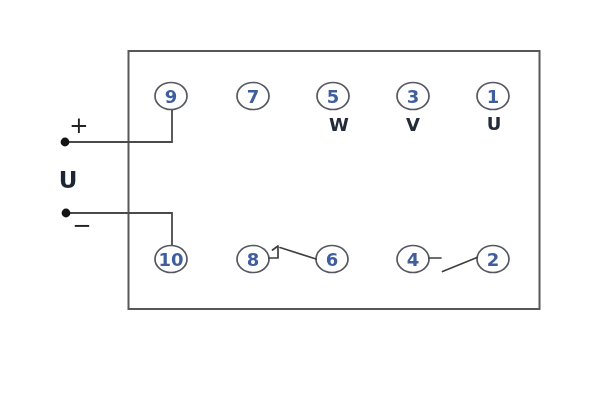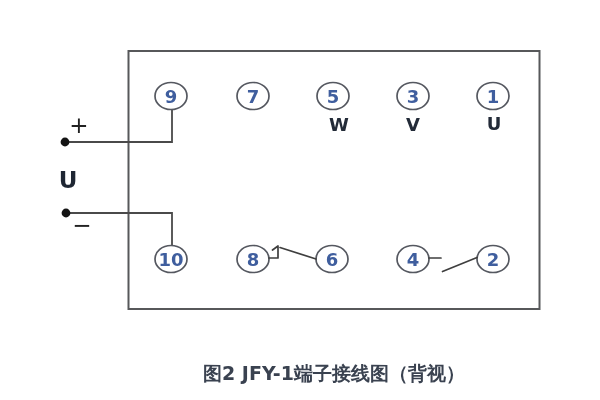--- a/index.html
+++ b/index.html
@@ -136,14 +136,13 @@
     <g>
       <ellipse class="term-circle" cx="493" cy="259" rx="16" ry="13.5"></ellipse>
       <text class="term-num" x="493" y="265.5">2</text>
     </g>
 
     <path class="contact" d="M269 258 L278 258 M278 258 L278 246 M278 246 L272.5 250 M280 247.5 L316 259"></path>
 
     <path class="contact" d="M429 258 L441 258 M442.5 271.5 L477 257.5"></path>
   </svg>
 
-  <div class="caption">图2 JFY-1端子接线图（背视）</div>
 </div>
 
 </body></html>

